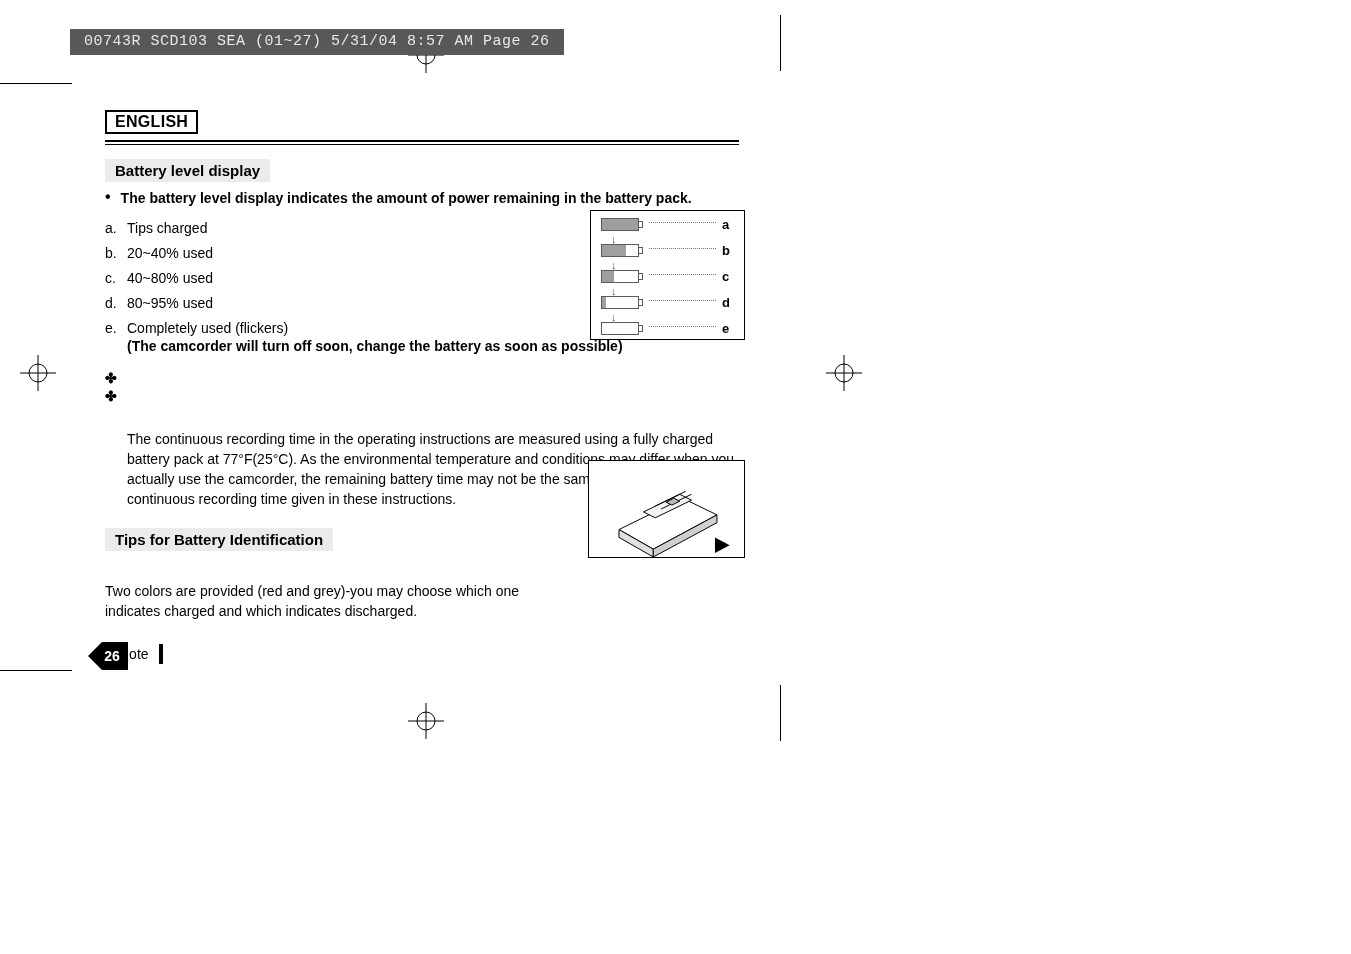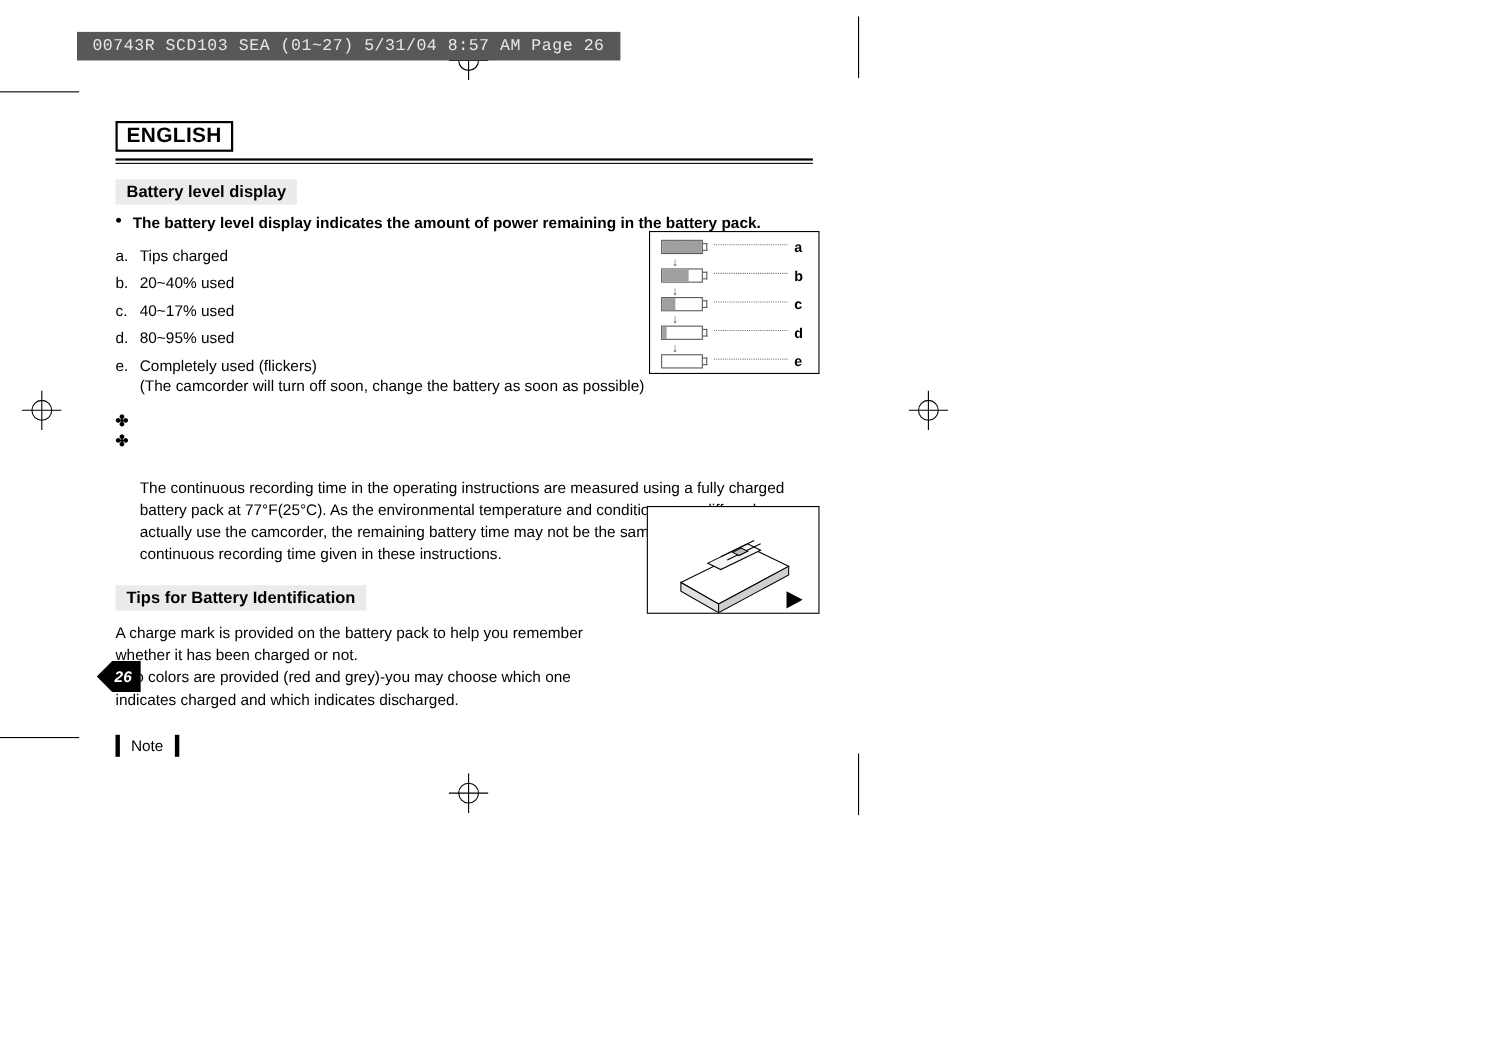--- a/index.html
+++ b/index.html
@@ -10,36 +10,36 @@
   .crop-line-h { position: absolute; background: #000; height: 1px; }
   .crop-line-v { position: absolute; background: #000; width: 1px; }
   .reg-mark { position: absolute; width: 36px; height: 36px; }
   .reg-mark svg { width: 36px; height: 36px; display:block; }
 
   
   .header-strip { position: absolute; left: 70px; top: 14px; height: 26px; background: #585858; color: #e8e8e8; font-family: "Courier New", monospace; font-size: 15px; line-height: 26px; padding: 0 14px; letter-spacing: 0.5px; }
 
   
   .content { position: absolute; left: 105px; top: 95px; width: 640px; }
-  .lang-tag { border: 2px solid #000; display: inline-block; padding: 1px 8px 1px 8px; font-size: 19px; font-weight: bold; letter-spacing: 0.3px; }
+  .lang-tag { border: 2px solid #000; display: inline-block; padding: 1px 8px 1px 8px; font-size: 16px; font-weight: bold; letter-spacing: 0.3px; }
   .section-title { font-size: 22px; font-weight: bold; margin-top: 8px; }
   .title-rule-wrap { margin-top: 6px; width: 634px; }
   .title-rule-thick { height: 2px; background:#000; }
   .title-rule-thin  { height: 1px; background:#000; margin-top: 2px; }
 
   .subhead { display:inline-block; background: #ebebeb; font-weight: bold; font-size: 15px; padding: 3px 10px; margin-top: 14px; }
 
   .bullet-line { font-size: 14px; font-weight: bold; margin-top: 8px; display:flex; gap:10px; }
   .bullet-dot { font-weight: bold; font-size: 16px; line-height: 14px; }
 
   .deflist { margin-top: 14px; font-size: 14px; }
   .deflist .row { margin-bottom: 9px; display:flex; }
   .deflist .marker { width: 22px; flex:none; }
   .deflist .txt { }
-  .deflist .sub { margin-left: 22px; font-size: 14px; }
+  .deflist .sub { margin-left: 22px; font-size: 14px; font-weight: bold; }
 
   .notelist { margin-top: 16px; font-size: 14px; }
   .notelist .nrow { display:flex; margin-bottom: 2px; }
   .notelist .nmark { width: 22px; flex:none; font-weight:bold; }
   .notelist .nbody { line-height: 1.45; }
 
   .tips-body { margin-top: 10px; font-size: 14px; line-height: 1.45; width: 470px; }
 
   .note-tag { display:inline-block; border-left: 4px solid #000; border-right: 4px solid #000; padding: 2px 10px; font-size: 14px; margin-top: 22px; }
   .note-body { margin-top: 8px; font-size: 14px; display:flex; gap:10px; }
@@ -54,21 +54,21 @@
   .batt-seg { position:absolute; top:0; bottom:0; width:1px; background:#9f9f9f; opacity:0.6; }
   .dots { flex:1; border-bottom: 1px dotted #777; margin: 0 6px 3px 6px; height: 0; }
   .lett { font-size: 13px; font-weight:bold; width:14px; text-align:left; }
   .down-arrow { position:absolute; left: 20px; font-size: 11px; color:#555; }
 
   
   .pack-box { position:absolute; left: 588px; top: 445px; width: 157px; height: 98px; border:1px solid #000; background:#fff; }
   .pack-box svg { width:100%; height:100%; display:block; }
 
   
-  .page-tab { position:absolute; left: 88px; top: 586px; font-style: italic; }
+  .page-tab { position:absolute; left: 88px; top: 627px; }
   .page-tab svg { display:block; }
 
 </style>
 </head>
 <body>
 <div class="page">
 
 <div class="crop-line-h" style="left:0; top:68px; width:72px;"></div>
 <div class="crop-line-v" style="left:780px; top:0; height:56px;"></div>
 <div class="crop-line-h" style="left:0; top:655px; width:72px;"></div>
@@ -123,21 +123,21 @@
     <div class="row">
       <span class="marker">a.</span>
       <span class="txt">Tips charged</span>
     </div>
     <div class="row">
       <span class="marker">b.</span>
       <span class="txt">20~40% used</span>
     </div>
     <div class="row">
       <span class="marker">c.</span>
-      <span class="txt">40~17% used</span>
+      <span class="txt">40~80% used</span>
     </div>
     <div class="row">
       <span class="marker">d.</span>
       <span class="txt">80~95% used</span>
     </div>
     <div class="row" style="margin-bottom:2px;">
       <span class="marker">e.</span>
       <span class="txt">Completely used (flickers)</span>
     </div>
     <div class="sub">(The camcorder will turn off soon, change the battery as soon as possible)</div>
@@ -152,21 +152,21 @@
       <span class="nbody">
         <br>
         <br>
         <span>The continuous recording time in the operating instructions are measured using a fully charged battery pack at 77°F(25°C). As the environmental temperature and conditions may differ when you actually use the camcorder, the remaining battery time may not be the same as the approximate continuous recording time given in these instructions.</span>
       </span>
     </div>
   </div>
 
   <div class="subhead" style="margin-top:16px;">Tips for Battery Identification</div>
   <div class="tips-body">
-    <span>A charge mark is provided on the battery pack to help you remember whether it has been charged or not.</span><br>
+    <br>
     <span>Two colors are provided (red and grey)-you may choose which one indicates charged and which indicates discharged.</span>
   </div>
 
   <div class="note-tag">Note</div>
 </div>
 
 <div class="battery-box">
 
   <div class="batt-row" style="top:6px; width:135px;">
     <div class="batt-body">

